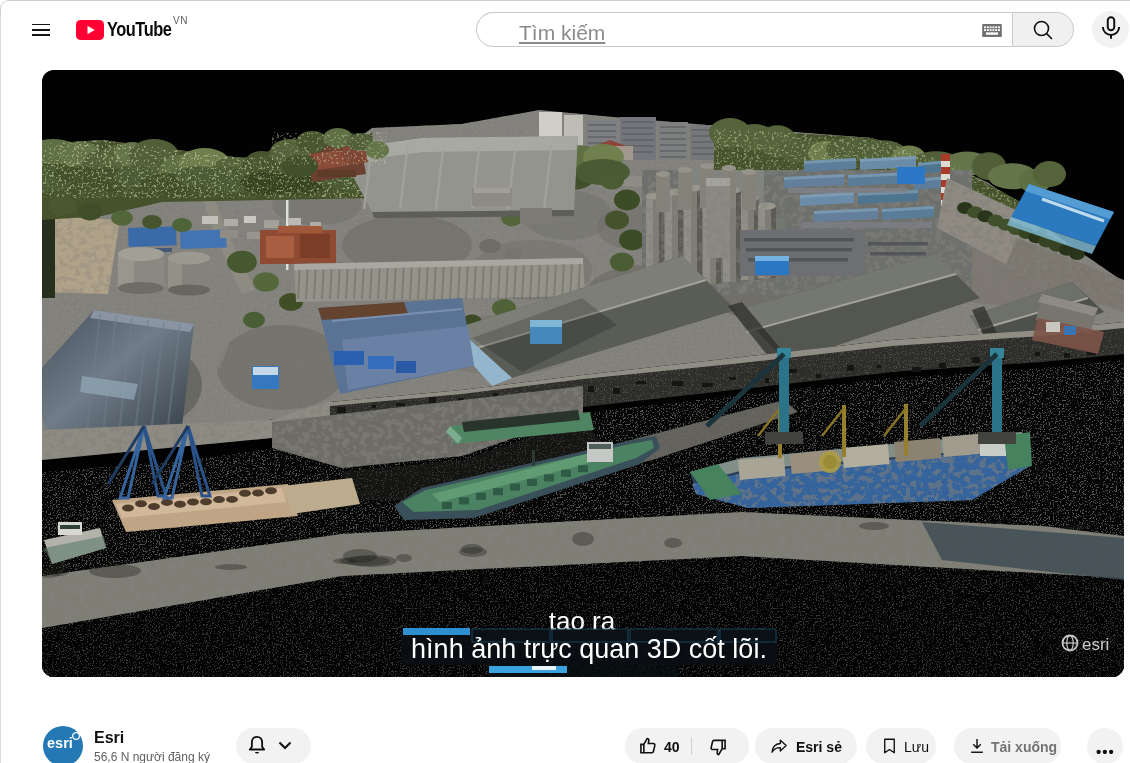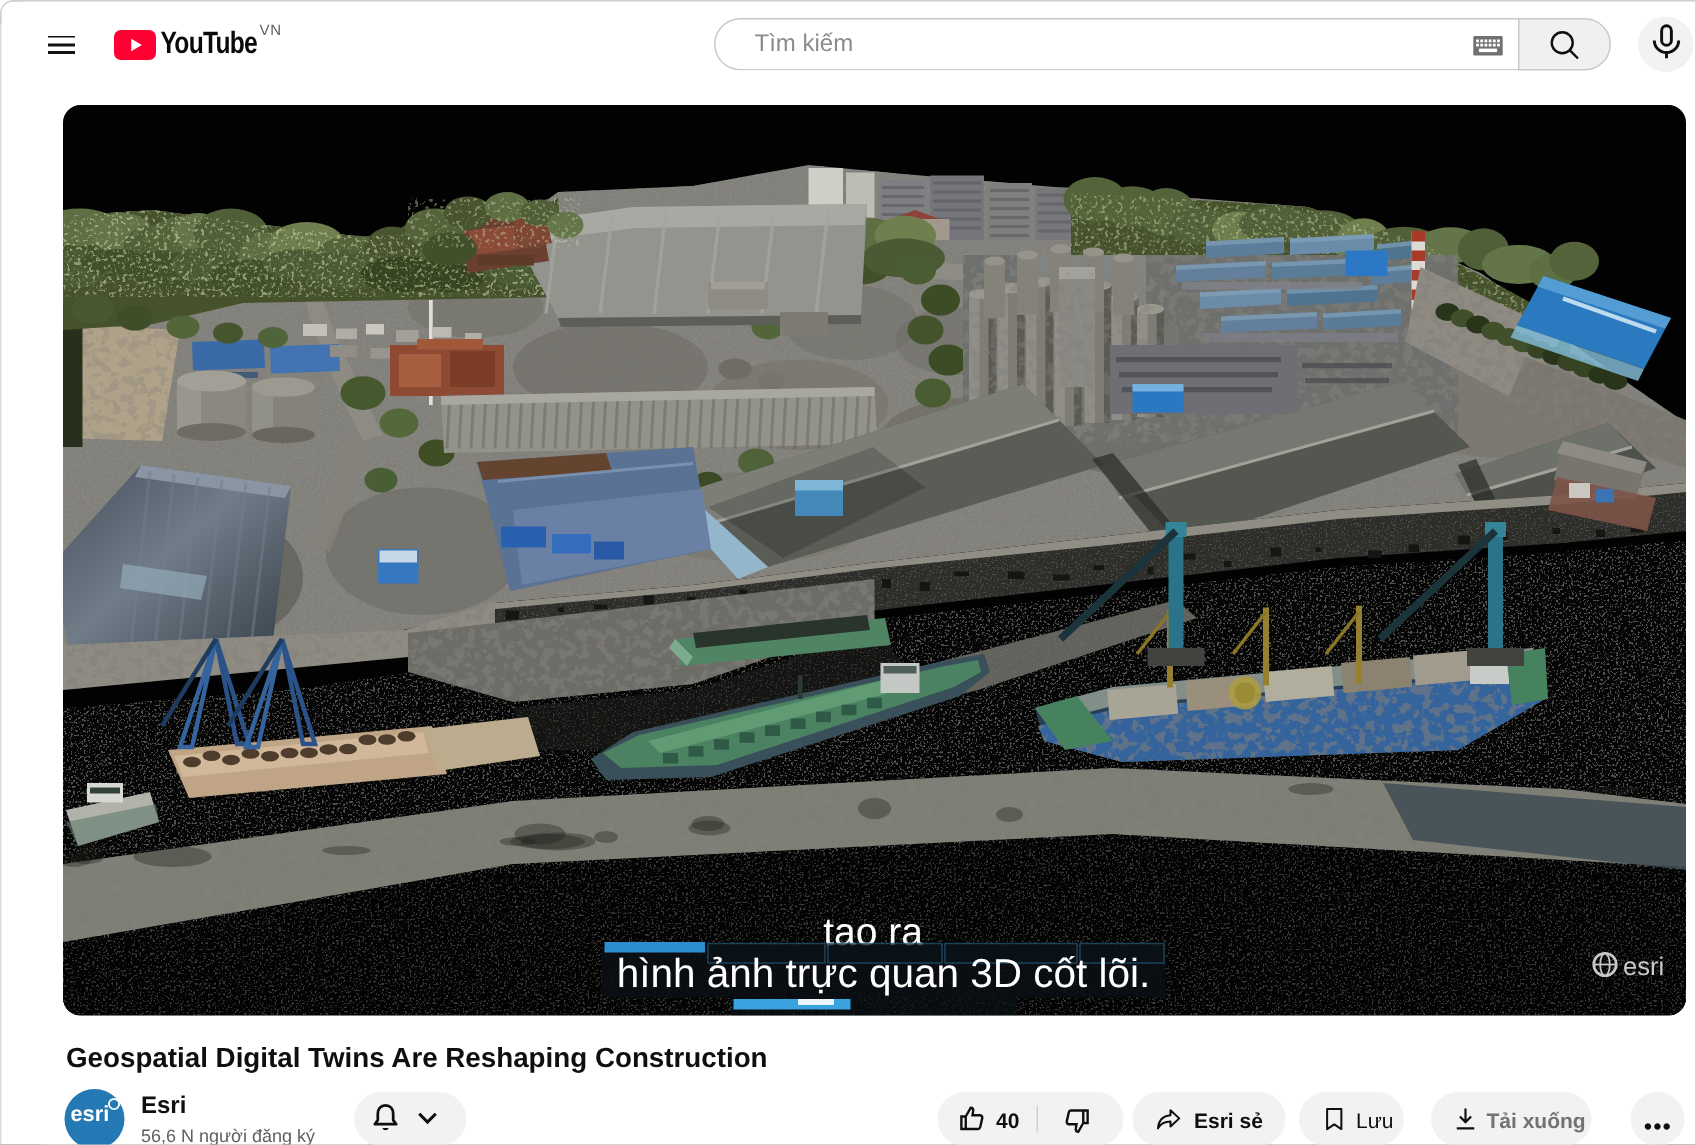--- a/index.html
+++ b/index.html
@@ -6,21 +6,21 @@
 html,body { width:1130px; height:763px; background:#fff; font-family:"Liberation Sans",sans-serif; overflow:hidden; }
 .page { position:relative; width:1130px; height:763px; background:#fff;border-radius:30px; }
 .abs { position:absolute; }
 
 .burger { left:31.5px; top:23.5px; width:18.5px; height:13px; }
 .burger div { height:1.7px; background:#141414; margin-bottom:3.8px; }
 .ytlogo { left:76px; top:20px; }
 .ytword { left:107px; top:17px; font-size:20.5px; font-weight:bold; color:#0a0a0a; letter-spacing:-0.6px; transform:scaleX(0.80); transform-origin:0 0; }
 .vn { left:173px; top:15px; font-size:10px; color:#606060; letter-spacing:0.5px; }
 .search { left:476px; top:12px; width:536px; height:35px; border:1px solid #c9c9c9; border-radius:18px 0 0 18px; border-right:none; }
-.search-ph { left:503px; top:21px; font-size:16px; color:#8b8b8b; }
+.search-ph { left:519px; top:21px; font-size:21px; color:#8b8b8b;text-decoration:underline; }
 .kbd { left:982px; top:23.5px; }
 .sbtn { left:1012px; top:12px; width:62px; height:35px; background:#f0f0f0; border:1px solid #c9c9c9; border-radius:0 18px 18px 0; }
 .mic { left:1092px; top:11px; width:37px; height:37px; background:#f2f2f2; border-radius:50%; }
 
 .video { left:42px; top:70px; width:1082px; height:607px; border-radius:12px; overflow:hidden; background:#737373; }
 
 .title { left:44px; top:694px; font-size:18.5px; font-weight:bold; color:#0f0f0f; letter-spacing:0px;}
 .avatar { left:43px; top:726px; width:40px; height:40px; border-radius:50%; background:#2478b4; }
 .chname { left:94px; top:729px; font-size:16px; font-weight:bold; color:#0f0f0f; }
 .subs { left:94px; top:750px; font-size:12px; color:#606060; }
@@ -630,21 +630,20 @@
 <rect x="490" y="596" width="24" height="4" fill="#eaf4fc"></rect>
 <g opacity="0.85">
           <circle cx="1028" cy="573" r="7.5" fill="none" stroke="#e8e8e8" stroke-width="1.8"></circle>
           <ellipse cx="1028" cy="573" rx="3.2" ry="7.5" fill="none" stroke="#e8e8e8" stroke-width="1.2"></ellipse>
           <line x1="1021" y1="573" x2="1035" y2="573" stroke="#e8e8e8" stroke-width="1.2"></line>
           <text x="1040" y="580" font-family="Liberation Sans, sans-serif" font-size="17" fill="#ececec">esri</text>
         </g>
 </svg>
   </div>
 
-  <div class="abs title">Geospatial Digital Twins Are Reshaping Construction</div>
   <div class="abs avatar"></div>
   <div class="abs" style="left:47px;top:735px;color:#fff;font-size:14.5px;font-weight:bold;letter-spacing:0px;">esri</div>
   <svg class="abs" style="left:71px;top:731px" width="10" height="10" viewBox="0 0 10 10">
       <circle cx="5" cy="5" r="3.4" fill="none" stroke="#ffffff" stroke-width="1.3" opacity="0.95"></circle>
     </svg>
   <div class="abs chname">Esri</div>
   <div class="abs subs">56,6 N người đăng ký</div>
 
   <div class="abs pill bellpill"></div>
   <svg class="abs" style="left:246px;top:734px" width="22" height="24" viewBox="0 0 24 26">

